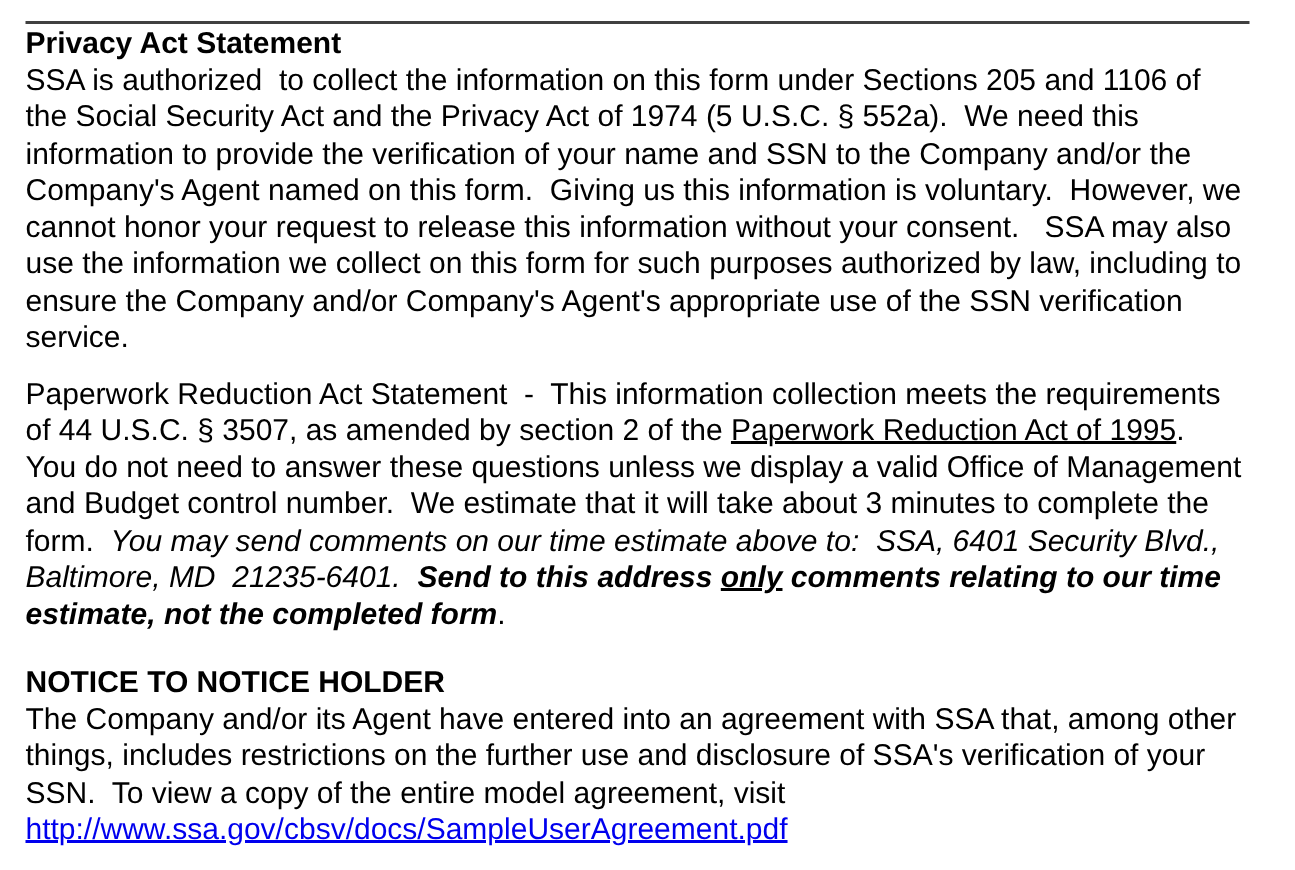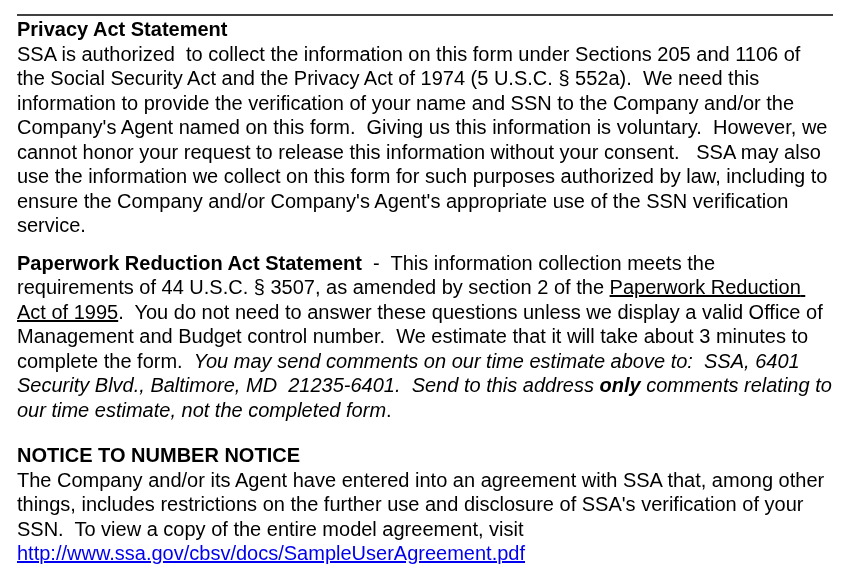--- a/index.html
+++ b/index.html
@@ -40,42 +40,42 @@
   }
   .tearoff {
     margin-top: 34px;
     white-space: pre;
     letter-spacing: 0;
   }
   .notice-heading {
     margin-top: 21px;
   }
   .run.regular { font-weight: normal; font-style: normal; text-align: right; }
-  .run.bold { font-weight: bold; margin-top: 16px; }
+  .run.bold { font-weight: normal; margin-top: 16px; }
   .run.italic { font-style: italic; }
   .run.underline { text-decoration: underline; margin-top: 36px; }
-  .run.bold-italic { font-weight: normal; font-style: italic; }
-  .run.bold-italic-underline { font-weight: bold; font-style: italic; }
+  .run.bold-italic { font-weight: bold; font-style: italic; }
+  .run.bold-italic-underline { font-weight: bold; font-style: italic; text-decoration: underline; }
   a.run.link {
     color: #0000ee;
     text-decoration: underline;
     cursor: pointer;
   }
 </style>
 </head>
 <body>
 
 <div class="page">
 
   <div class="top-rule"></div>
 
   <div class="heading">Privacy Act Statement</div>
 
   <p class="para"><span class="run regular">SSA is authorized  to collect the information on this form under Sections 205 and 1106 of the Social Security Act and the Privacy Act of 1974 (5 U.S.C. § 552a).  We need this information to provide the verification of your name and SSN to the Company and/or the Company's Agent named on this form.  Giving us this information is voluntary.  However, we cannot honor your request to release this information without your consent.   SSA may also use the information we collect on this form for such purposes authorized by law, including to ensure the Company and/or Company's Agent's appropriate use of the SSN verification service.</span></p>
 
   <p class="para para-paperwork"><span class="run bold">Paperwork Reduction Act Statement</span><span class="run regular">  -  This information collection meets the requirements of 44 U.S.C. § 3507, as amended by section 2 of the </span><span class="run underline">Paperwork Reduction Act of 1995</span><span class="run regular">.  You do not need to answer these questions unless we display a valid Office of Management and Budget control number.  We estimate that it will take about 3 minutes to complete the form.  </span><span class="run italic">You may send comments on our time estimate above to:  SSA, 6401 Security Blvd., Baltimore, MD  21235-6401.</span><span class="run bold-italic">  Send to this address </span><span class="run bold-italic-underline">only</span><span class="run bold-italic"> comments relating to our time estimate, not the completed form</span><span class="run regular">.</span></p>
 
 
-  <div class="heading notice-heading">NOTICE TO NUMBER NOTICE</div>
+  <div class="heading notice-heading">NOTICE TO NOTICE HOLDER</div>
 
   <p class="para"><span class="run regular">The Company and/or its Agent have entered into an agreement with SSA that, among other things, includes restrictions on the further use and disclosure of SSA's verification of your SSN.  To view a copy of the entire model agreement, visit </span><a class="run link" href="#">http://www.ssa.gov/cbsv/docs/SampleUserAgreement.pdf</a></p>
 
 </div>
 
 </body></html>

